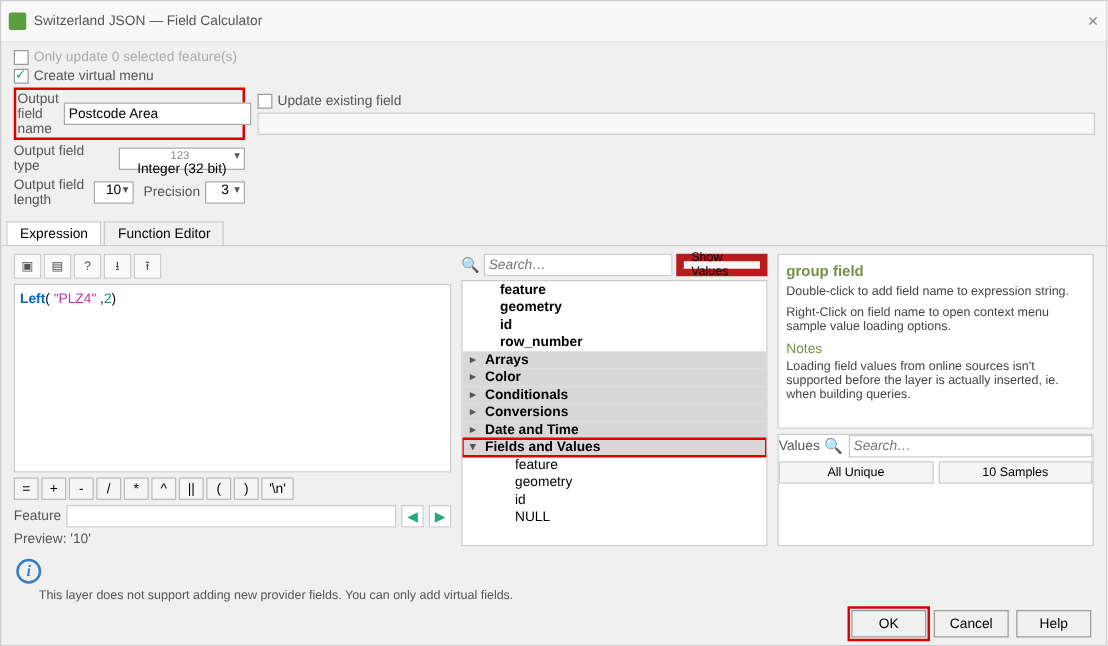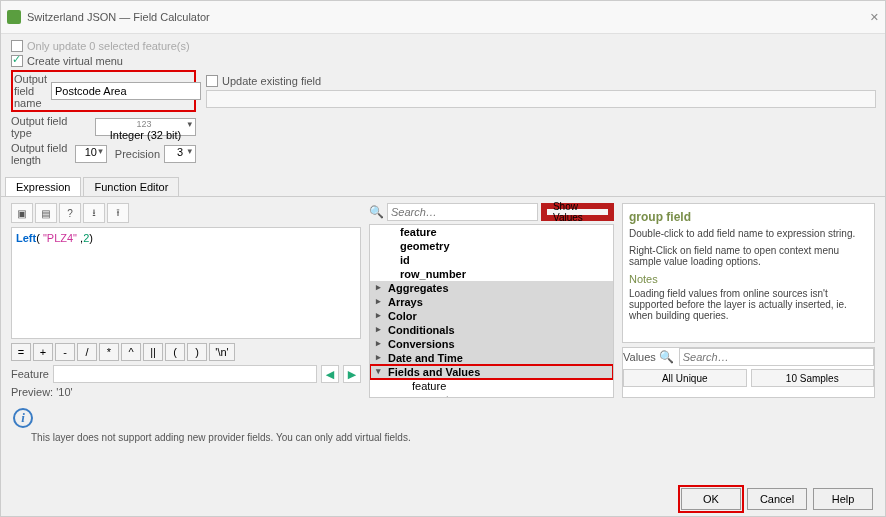--- a/index.html
+++ b/index.html
@@ -59,21 +59,21 @@
 .help h4 { color: #7a8f4a; font-size: 12px; margin-bottom: 4px; }
 .help p { font-size: 10px; color: #444; margin-bottom: 6px; }
 .help .sub { color: #7a8f4a; font-size: 11px; margin-bottom: 3px; }
 .vals { border: 1px solid #ccc; background: #fff; padding: 0; flex: 1; }
 .vals-row { display: flex; align-items: center; gap: 4px; margin-bottom: 3px; }
 .vals-btns { display: flex; gap: 4px; }
 .vbtn { flex: 1; height: 18px; border: 1px solid #ccc; background: #f5f5f5; display: flex; align-items: center; justify-content: center; cursor: pointer; font-size: 10px; }
 .info-icon { width: 20px; height: 20px; border-radius: 50%; border: 2px solid #3a7cc4; color: #3a7cc4; display: flex; align-items: center; justify-content: center; font-style: italic; font-weight: bold; font-family: serif; font-size: 13px; }
 .warn { font-size: 10px; color: #555; margin-left: 30px; }
 .btnbar { display: flex; gap: 6px; margin-left: auto; padding: 6px 12px; }
-.btn { min-width: 60px; height: 22px; border: 1px solid #999; background: #f0f0f0; display: flex; align-items: center; justify-content: center; cursor: pointer; font-size: 11px; padding: 0 10px; margin-top: 39px; }
+.btn { min-width: 60px; height: 22px; border: 1px solid #999; background: #f0f0f0; display: flex; align-items: center; justify-content: center; cursor: pointer; font-size: 11px; padding: 0 10px; }
 .btn.red { outline: 2px solid #d00; outline-offset: 1px; }
 </style>
 </head>
 <body>
 
 <div class="window">
   <div class="titlebar">
     <span class="qicon"></span>
     <span class="title">Switzerland JSON — Field Calculator</span>
     <span class="close">✕</span>
@@ -166,21 +166,20 @@
       <div class="search-row">
         <span class="sicon">🔍</span>
         <input class="sinput" placeholder="Search…" style="">
         <div class="showval">Show Values</div>
       </div>
       <div class="tree" id="tree">
           <div class="tnode l1"><b>feature</b></div>
           <div class="tnode l1"><b>geometry</b></div>
           <div class="tnode l1"><b>id</b></div>
           <div class="tnode l1"><b>row_number</b></div>
-          <div class="tnode l0 expandable gray">Aggregates</div>
           <div class="tnode l0 expandable gray">Arrays</div>
           <div class="tnode l0 expandable gray">Color</div>
           <div class="tnode l0 expandable gray">Conditionals</div>
           <div class="tnode l0 expandable gray">Conversions</div>
           <div class="tnode l0 expandable gray">Date and Time</div>
           <div class="tnode l0 expanded gray redoutline">Fields and Values</div>
           <div class="tnode l2">feature</div>
           <div class="tnode l2">geometry</div>
           <div class="tnode l2">id</div>
           <div class="tnode l2">NULL</div>

